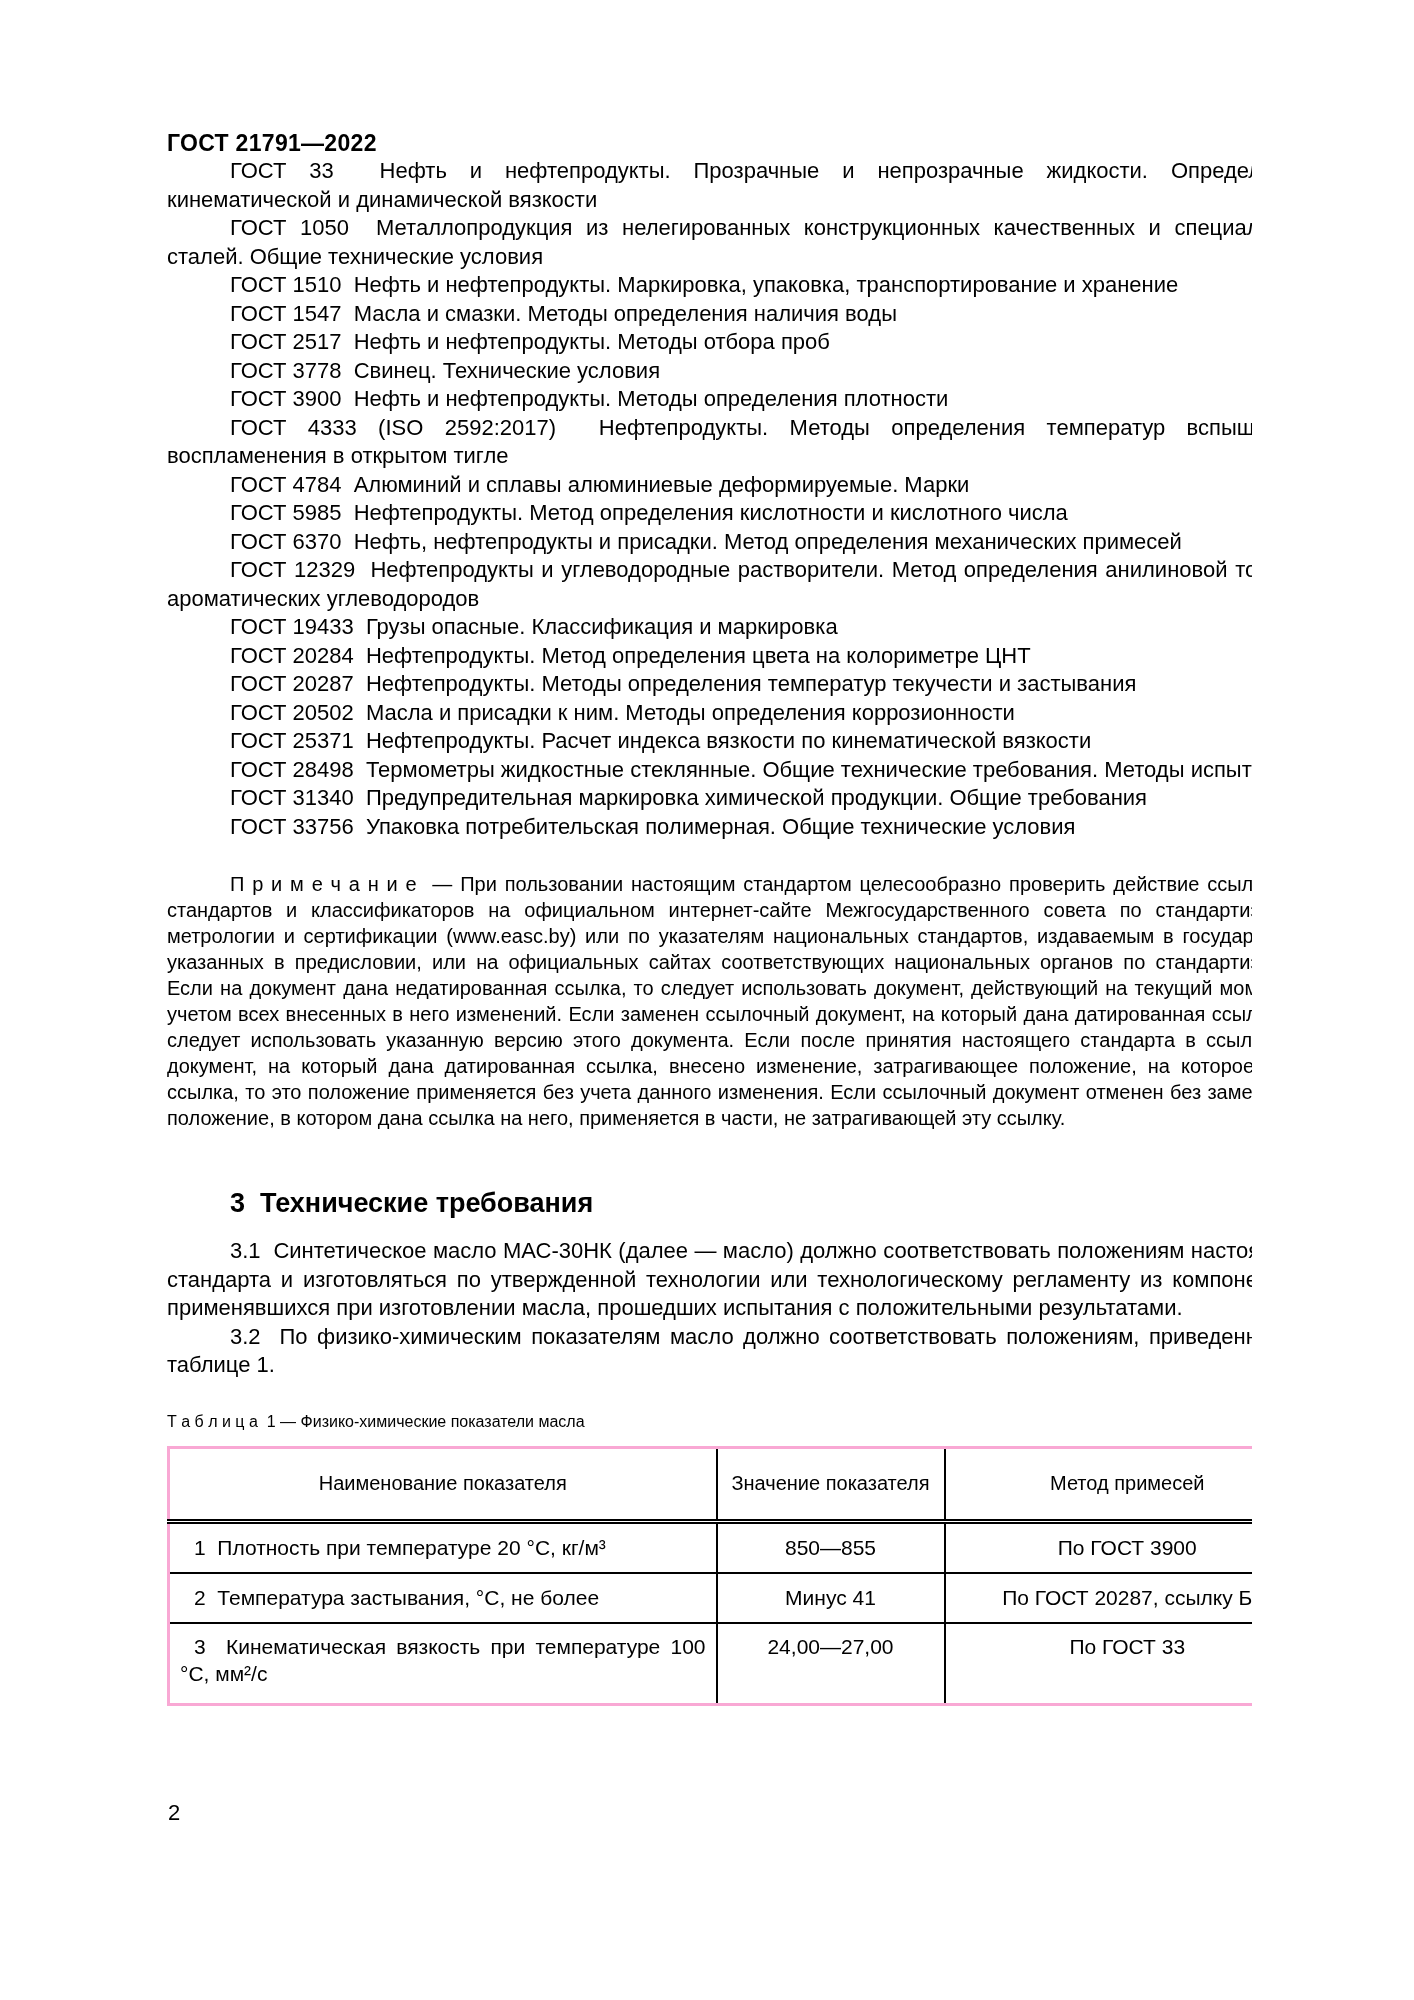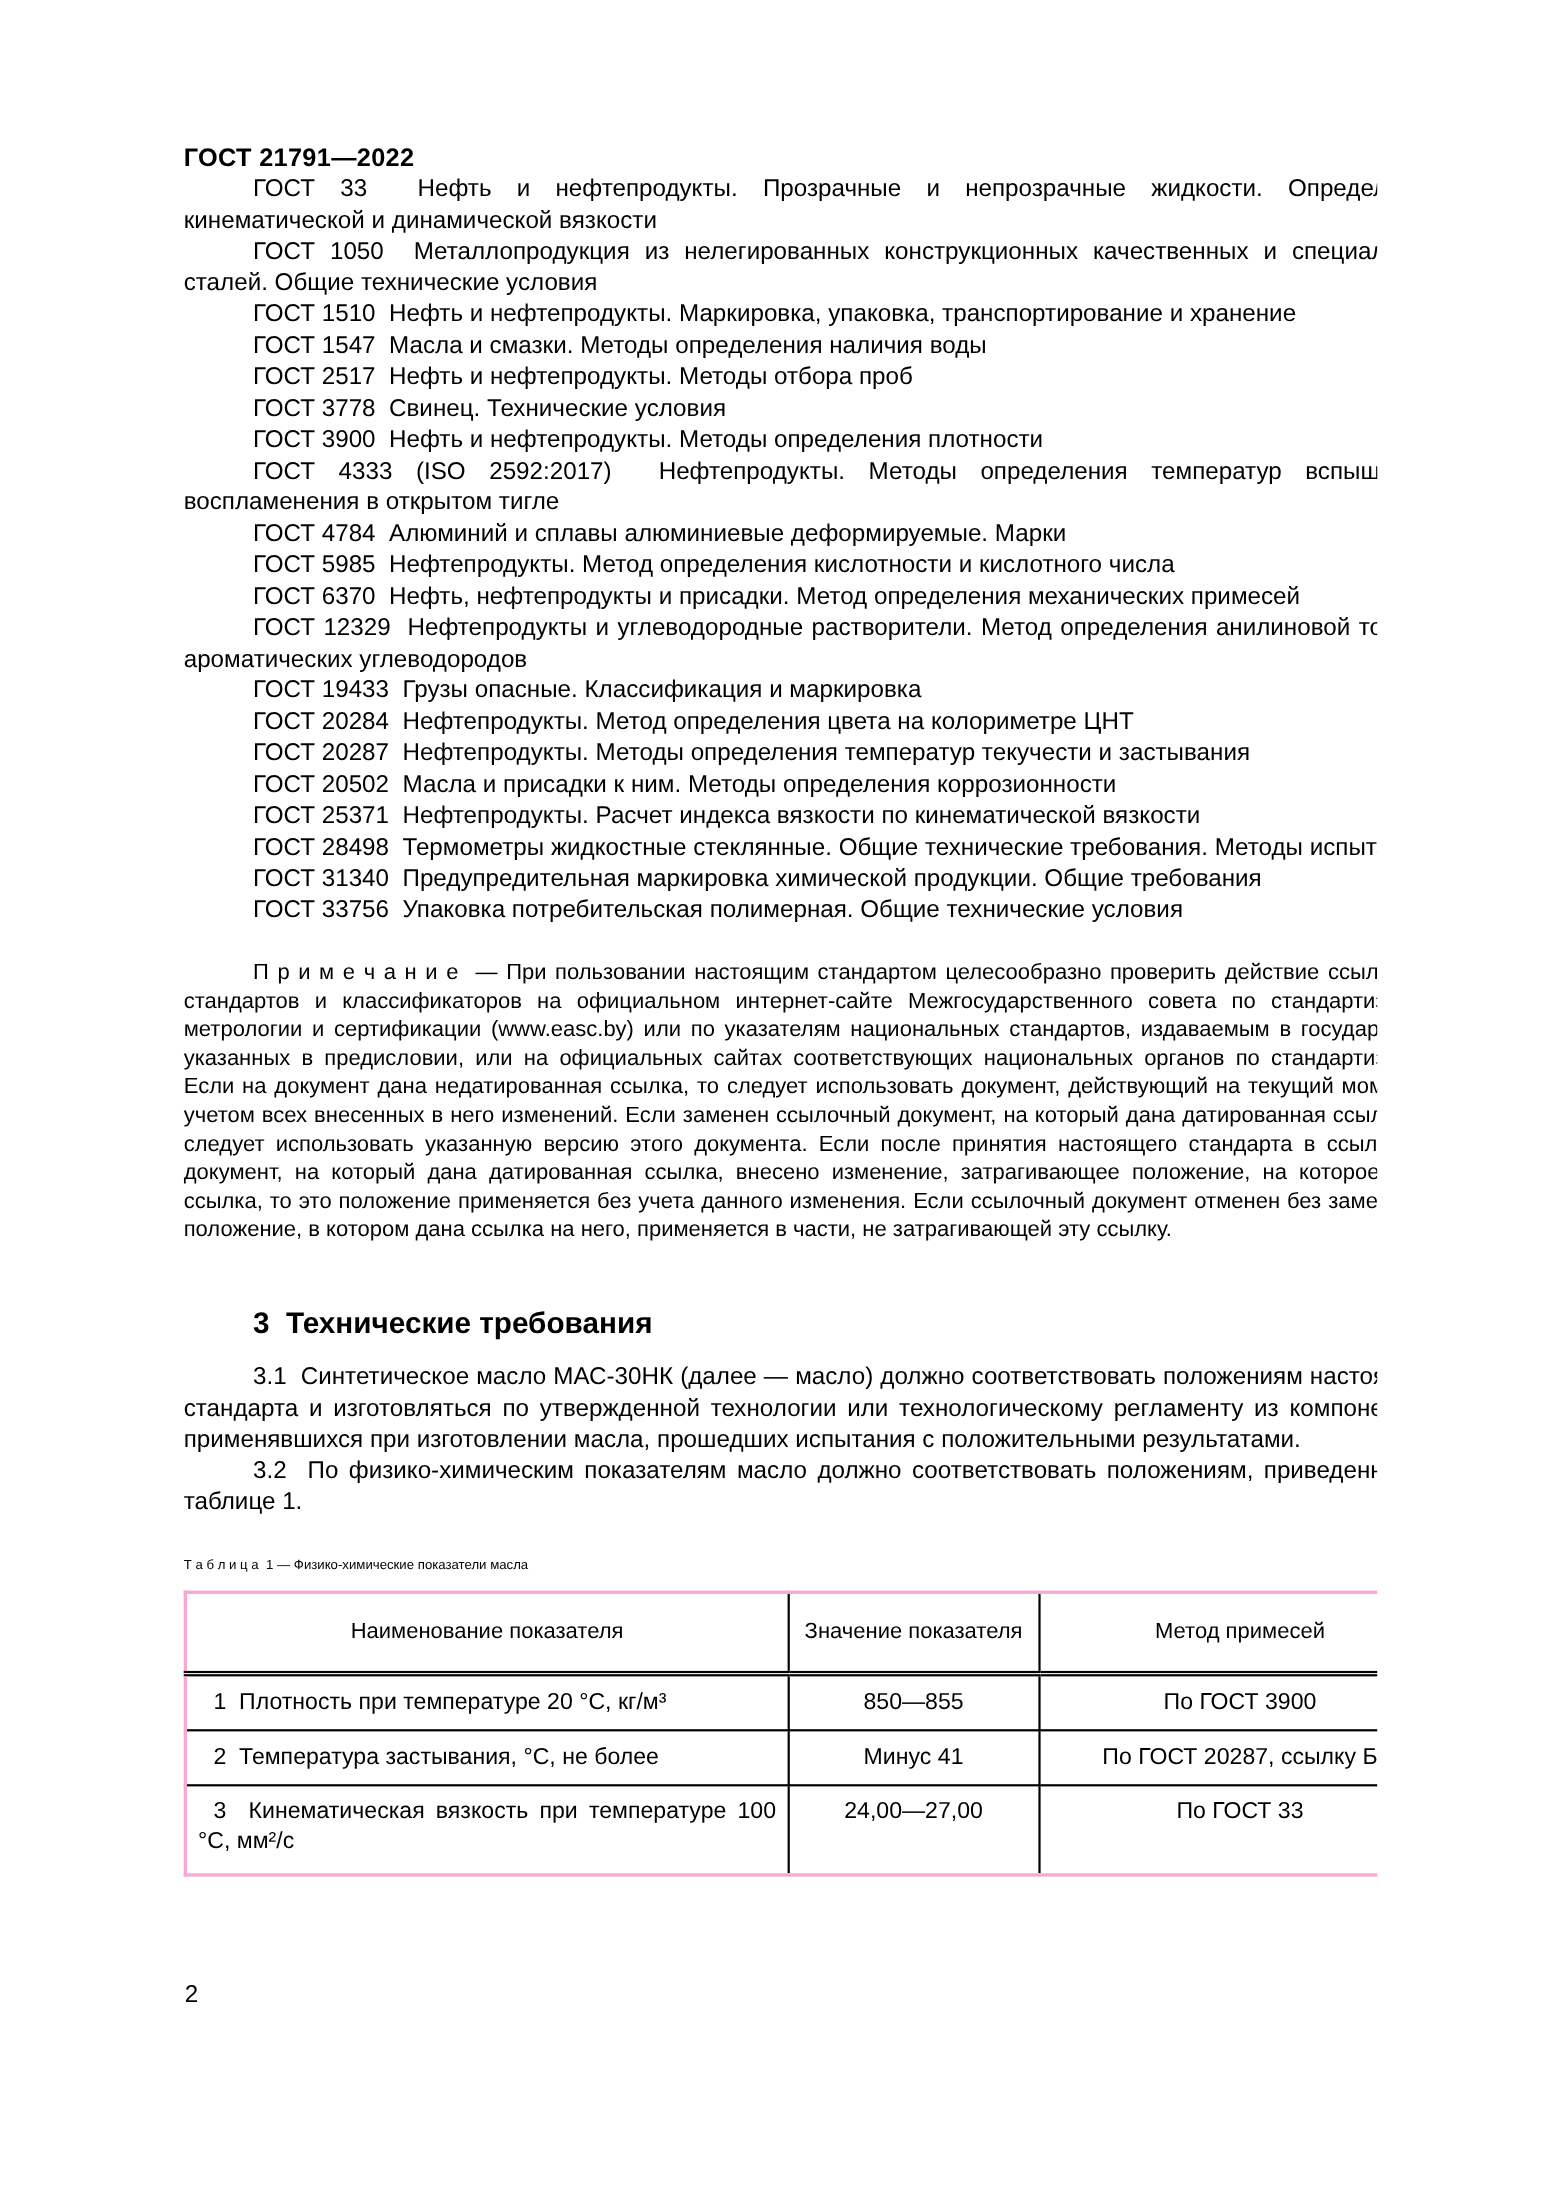--- a/index.html
+++ b/index.html
@@ -40,21 +40,21 @@
   }
   .section-title {
     margin: 56px 0 0 63px;
     font-size: 27px;
     line-height: 32px;
     font-weight: bold;
   }
   .para-first { margin-top: 18px; }
   .table-caption {
     margin: 30px 0 0 0;
-    font-size: 12px;
+    font-size: 16px;
     line-height: 24px;
   }
   table.spec {
     border-collapse: collapse;
     table-layout: fixed;
     width: 1142px;
     margin-top: 12px;
     border: 3px solid #f9a8d4;
   }
   table.spec th, table.spec td {

